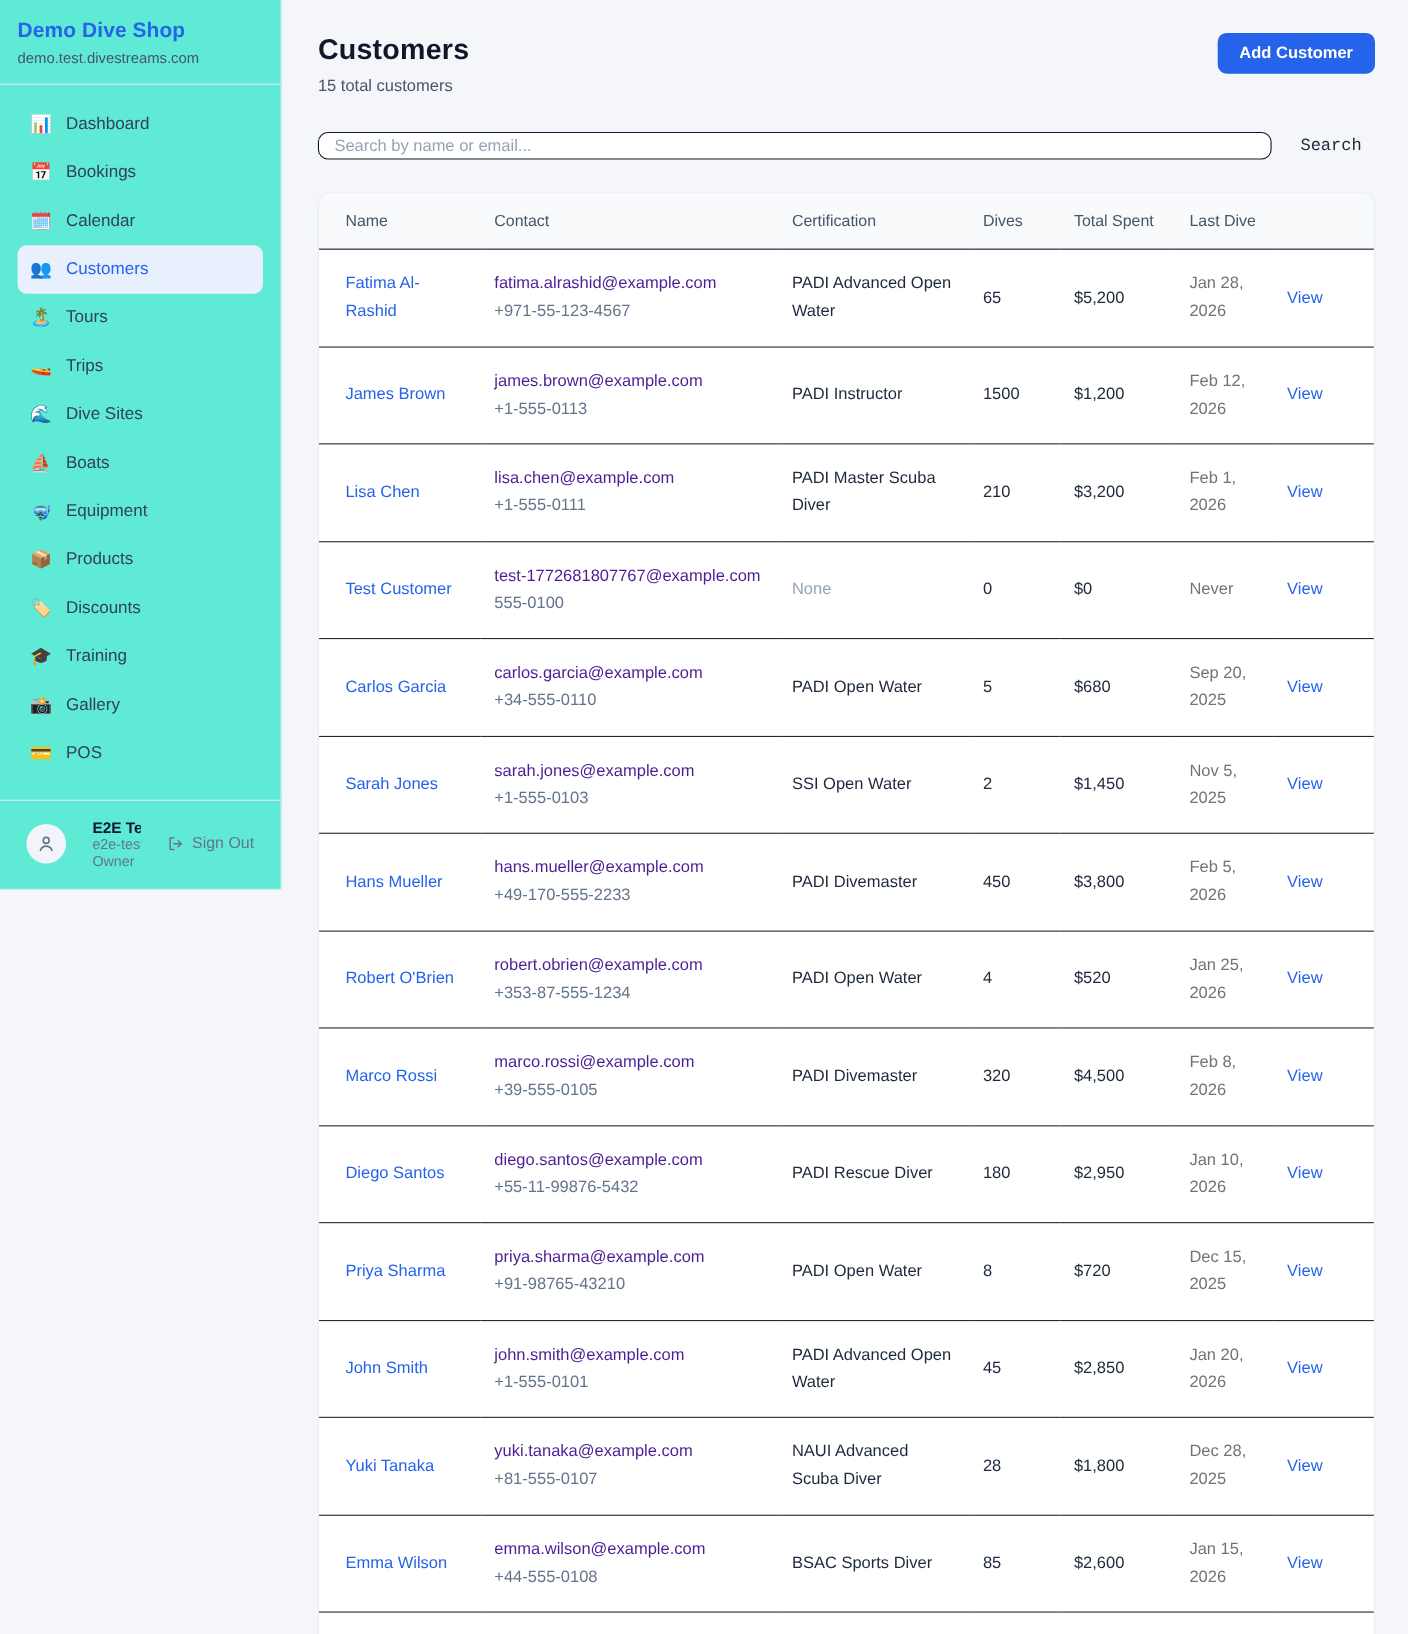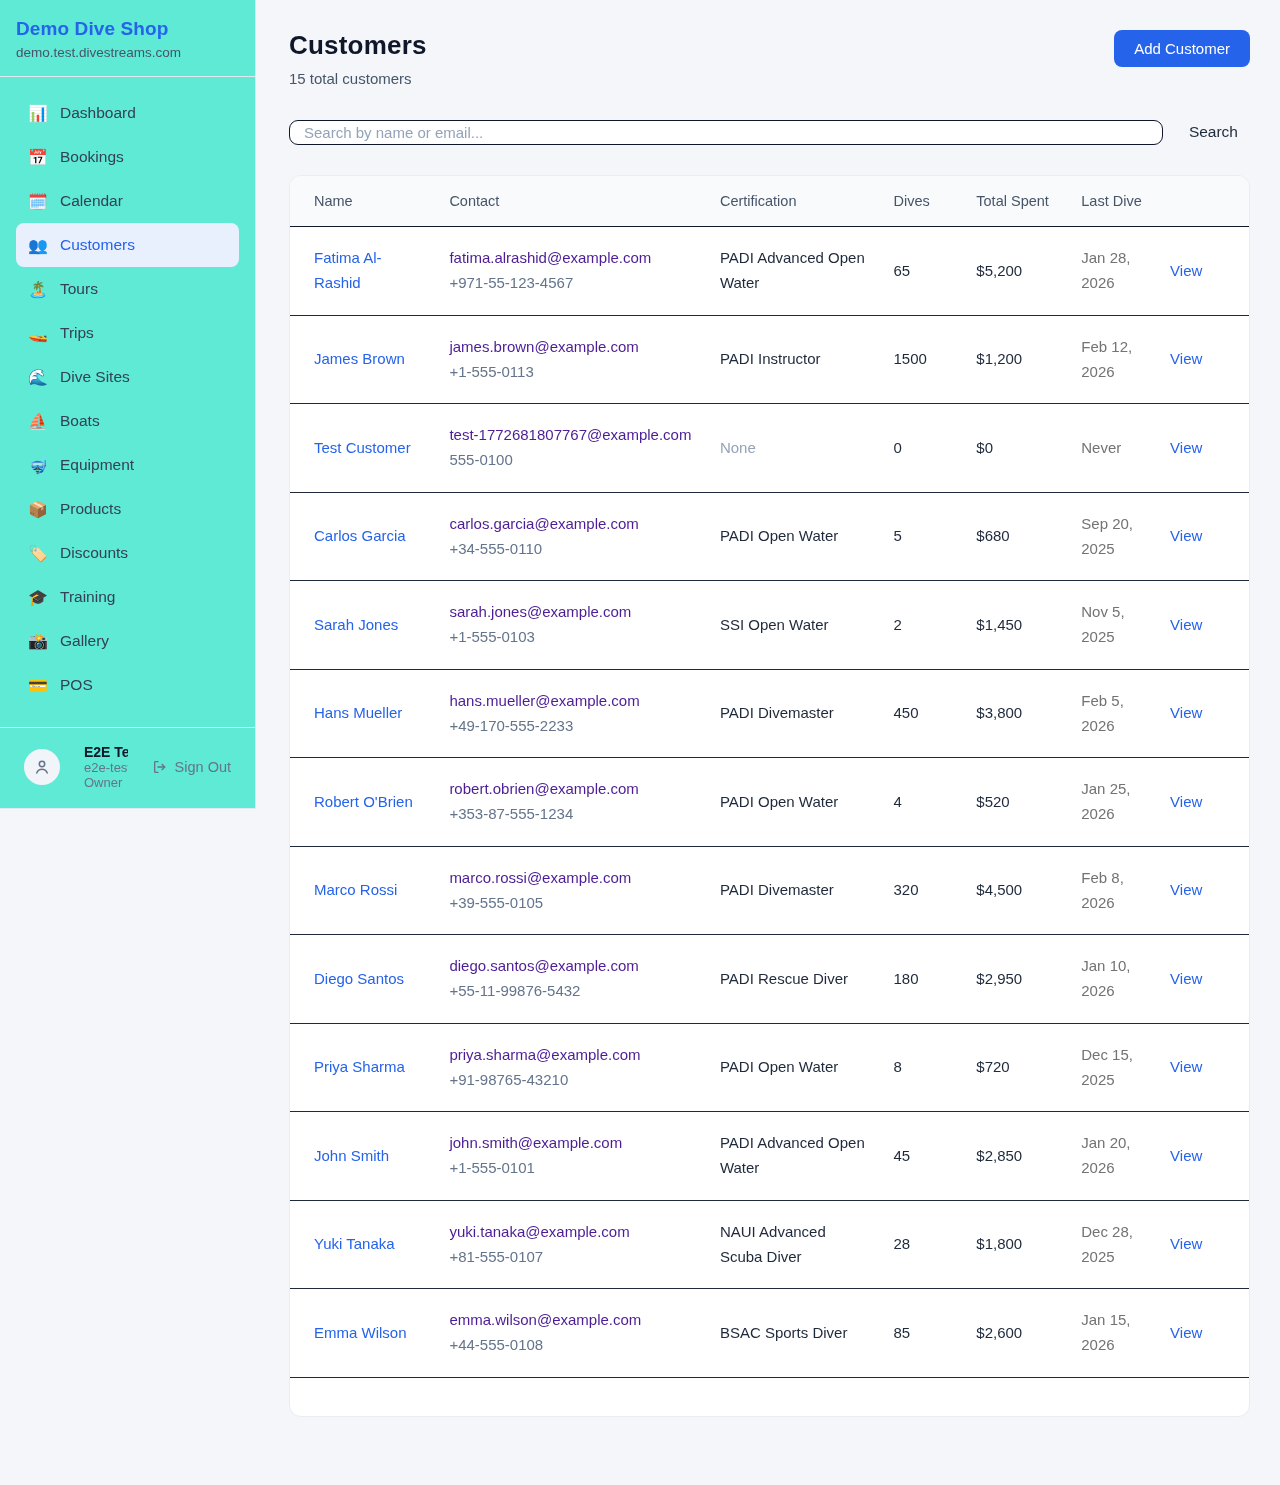--- a/index.html
+++ b/index.html
@@ -45,33 +45,33 @@
     font-family: inherit; flex: 0 0 auto;
   }
 
   
   .main { flex: 1; padding: 30px 30px 26px 33px; }
   .main-header { display: flex; justify-content: space-between; align-items: flex-start; }
   .page-title { font-size: 26px; font-weight: 700; color: #0f172a; letter-spacing: .2px; }
   .page-subtitle { font-size: 15px; color: #475569; margin-top: 9px; }
   .btn-primary {
     background: #2563eb; color: #fff; border: none; border-radius: 8px;
-    font-size: 15px; font-weight: 400; padding: 10px 20px; cursor: pointer;
+    font-size: 15px; font-weight: 700; padding: 10px 20px; cursor: pointer;
     font-family: inherit;
   }
   .search-row { display: flex; align-items: center; margin-top: 28px; }
   .search-input {
     flex: 1; height: 25px; border: 1.5px solid #0f172a; border-radius: 9px;
     padding: 0 14px; font-size: 15px; font-family: inherit; color: #0f172a;
     background: #fff; outline: none;
   }
   .search-input::placeholder { color: #94a3b8; }
   .btn-search {
     background: none; border: none; color: #1e293b; font-size: 15.5px;
-    padding: 8px 12px; margin-left: 14px; cursor: pointer; font-family: Liberation Sans, sans-serif;
+    padding: 8px 12px; margin-left: 14px; cursor: pointer; font-family: Liberation Mono, monospace;
   }
 
   
   .table-card {
     margin-top: 26px; background: #fff; border-radius: 12px;
     border: 1px solid #e8edf3; overflow: hidden;
   }
   table { width: 100%; border-collapse: collapse; table-layout: fixed; }
   thead th {
     background: #f8fafc; text-align: left; font-weight: 400;
@@ -255,20 +255,32 @@
       <div class="email">james.brown@example.com</div>
       <div class="phone">+1-555-0113</div>
     </td>
     <td><span class="cert">PADI Instructor</span></td>
     <td><span>1500</span></td>
     <td><span>$1,200</span></td>
     <td><span class="last-dive">Feb 12, 2026</span></td>
     <td><a class="view-link">View</a></td>
   </tr>
 
+  <tr>
+    <td><a class="name-link">Lisa Chen</a></td>
+    <td>
+      <div class="email">lisa.chen@example.com</div>
+      <div class="phone">+1-555-0111</div>
+    </td>
+    <td><span class="cert">PADI Master Scuba Diver</span></td>
+    <td><span>210</span></td>
+    <td><span>$3,200</span></td>
+    <td><span class="last-dive">Feb 1, 2026</span></td>
+    <td><a class="view-link">View</a></td>
+  </tr>
 
   <tr>
     <td><a class="name-link">Test Customer</a></td>
     <td>
       <div class="email">test-1772681807767@example.com</div>
       <div class="phone">555-0100</div>
     </td>
     <td><span class="cert muted">None</span></td>
     <td><span>0</span></td>
     <td><span>$0</span></td>

